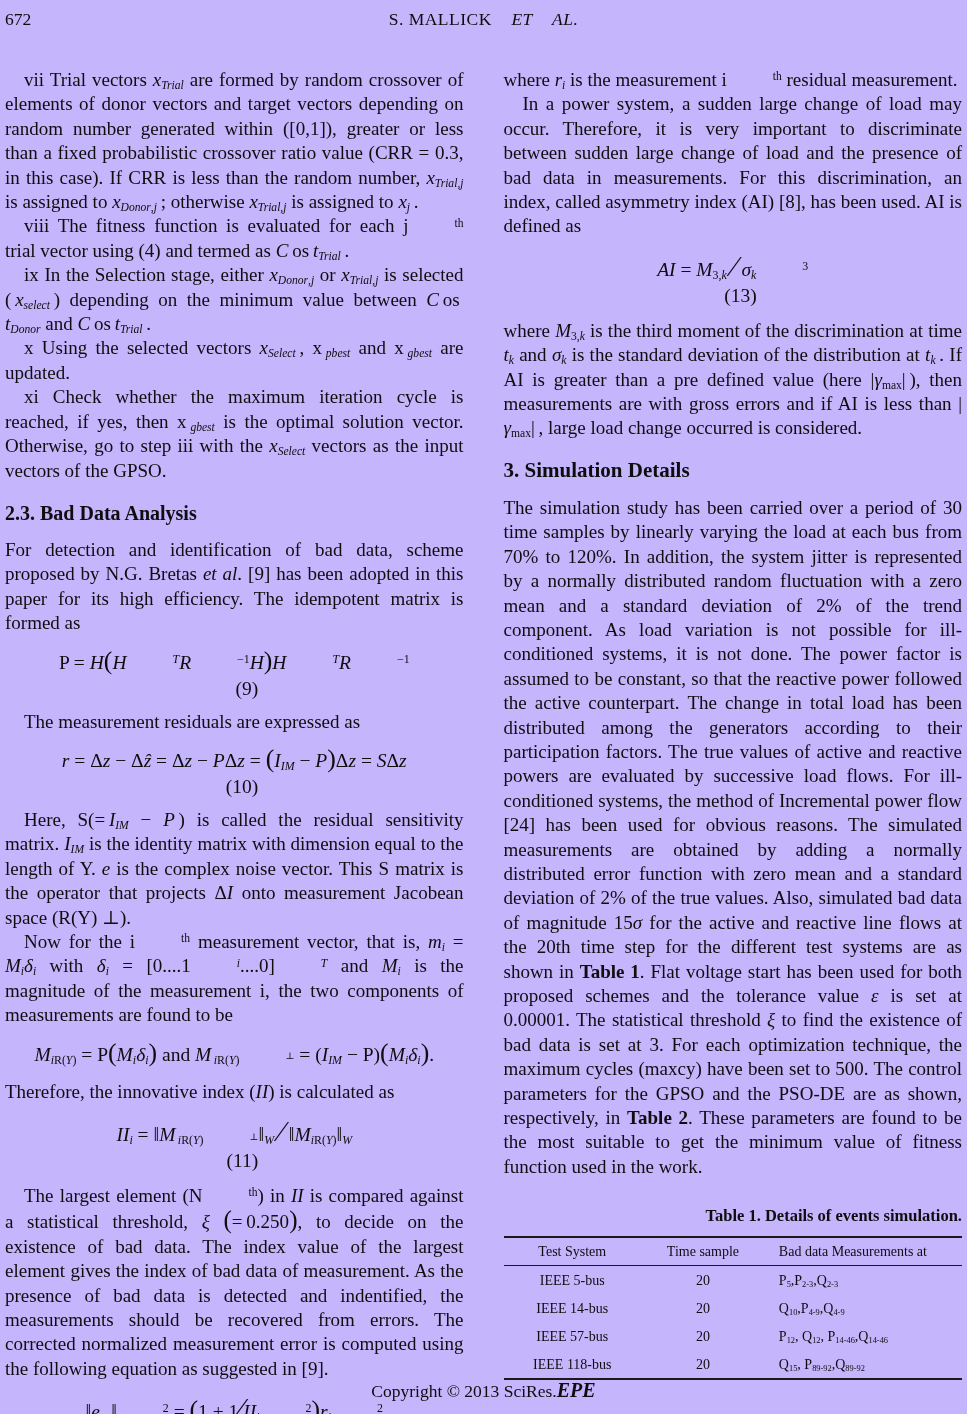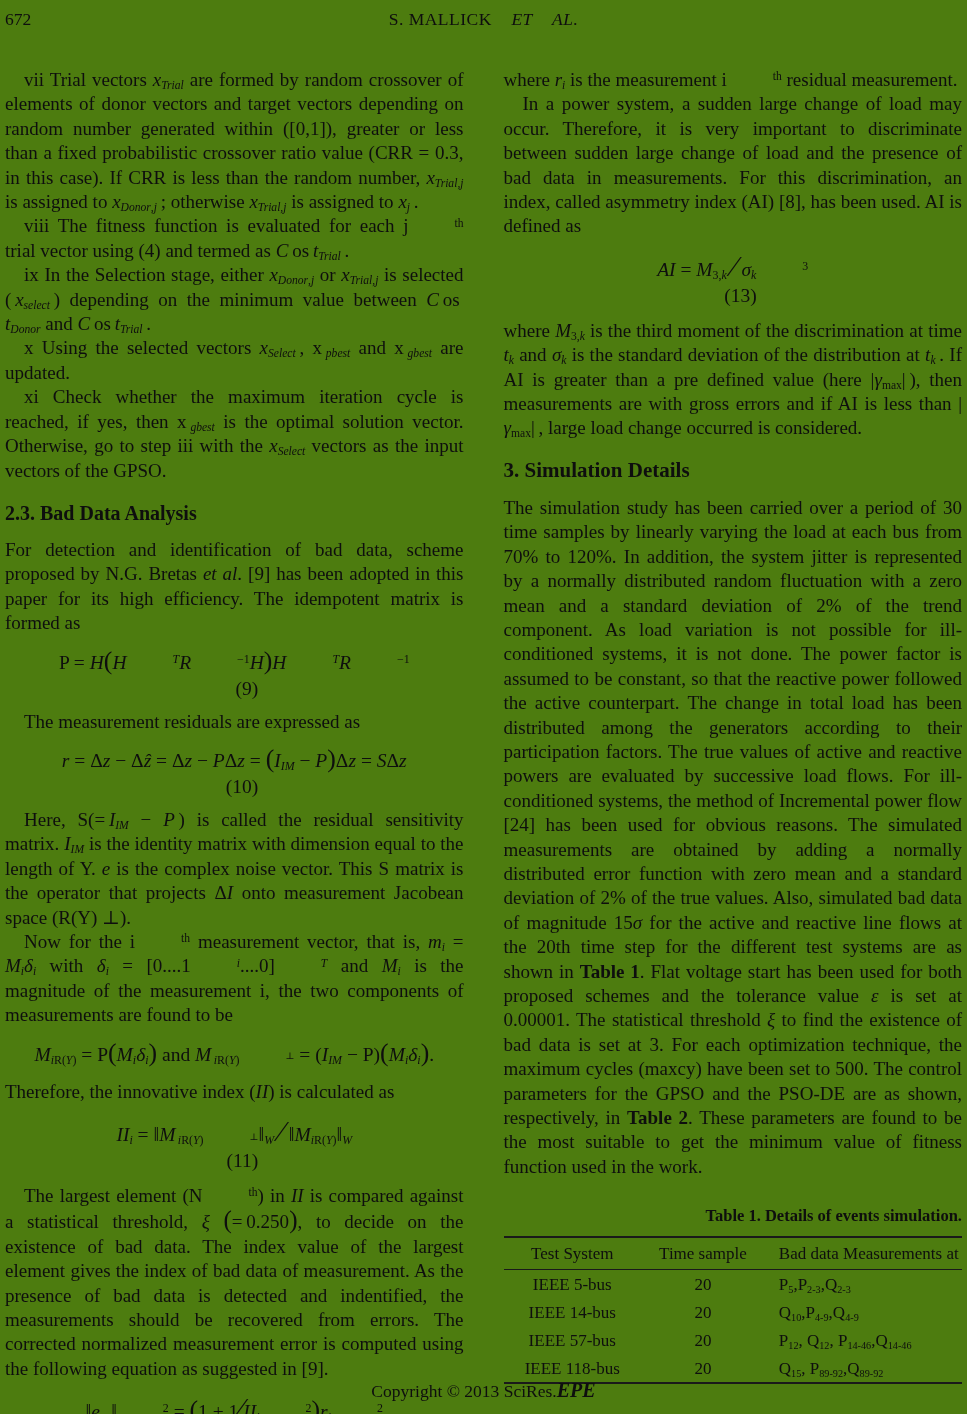--- a/index.html
+++ b/index.html
@@ -1,19 +1,19 @@
 <!DOCTYPE html>
 <html><head>
 <meta charset="utf-8">
 <style>
   html,body{margin:0;padding:0;background:#ffffff;}
   .page{
     position:relative;
     width:967px;height:1414px;
-    background:#4d7c0f;
+    background:#c4b5fd;
     color:#0e0e0e;
     font-family:"Liberation Serif","DejaVu Serif",serif;
     overflow:hidden;
   }
   
   .hdr{position:relative;height:30px;padding-top:9px;}
   .pageno{position:absolute;left:5px;top:9px;font-size:17.5px;}
   .rhead{text-align:center;font-size:17.5px;letter-spacing:.5px;}
   
   .cols{display:flex;gap:40px;padding:0 5px;margin-top:29px;}
@@ -30,21 +30,21 @@
   
   .h2{font-size:20px;font-weight:bold;margin:19px 0 13px 0;text-align:left;}
   .h1{font-size:21px;font-weight:bold;margin:17px 0 13px 0;text-align:left;}
   
   .eq{display:flex;align-items:center;margin:10px 0;flex-direction:column;}
   .eq.tall{margin:12px 0;}
   .eq-body{flex:1;text-align:center;font-size:19.5px;line-height:30px;}
   .eq-num{width:48px;text-align:right;font-size:19.5px;}
   
   .tbl-cap{font-size:16.5px;font-weight:bold;text-align:right;margin:27px 0 10px 0;}
-  table{width:100%;border-collapse:collapse;font-size:17px;}
+  table{width:100%;border-collapse:collapse;font-size:14px;}
   table{border-top:2px solid #1a1a1a;border-bottom:2px solid #1a1a1a;}
   thead th{font-weight:normal;border-bottom:1.5px solid #1a1a1a;padding:6px 2px 5px 2px;}
   tbody td{padding:1.5px 2px;line-height:25px;}
   .c1{width:30%;text-align:center;}
   .c2{width:27%;text-align:center;}
   .c3{width:43%;text-align:left;padding-left:14px;}
   td sub{font-size:60%;}
   
   .ftr{position:absolute;left:5px;right:5px;bottom:12px;display:flex;justify-content:center;align-items:baseline;}
   .copy{font-size:17.5px;}

